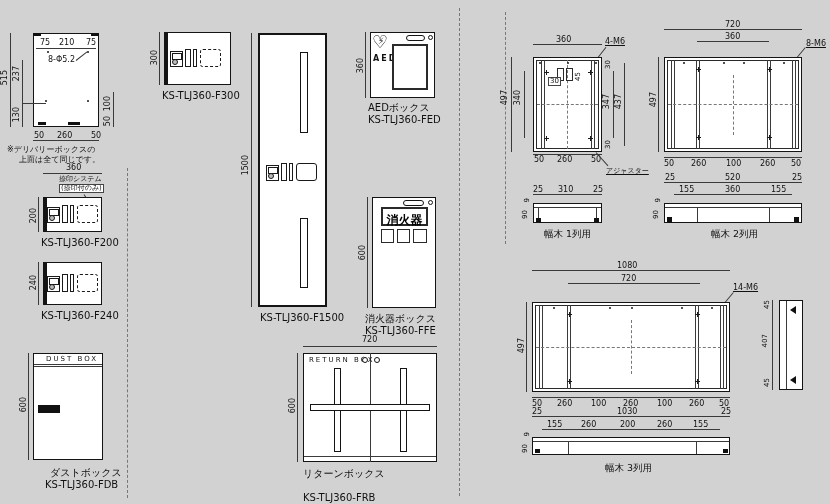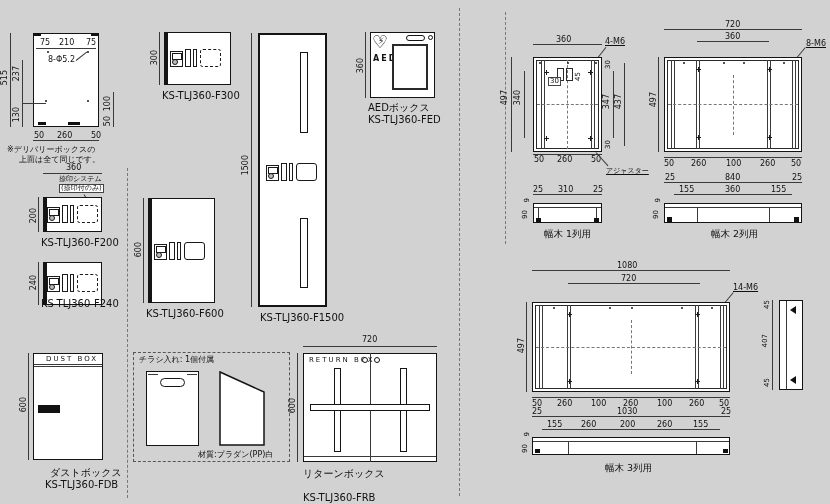--- a/index.html
+++ b/index.html
@@ -103,49 +103,37 @@
   <div class="g" style="left:28px;top:255px;width:100px;height:70px">
     <div class="bx thickL" style="left:15px;top:7px;width:59px;height:43px"></div>
     <div class="lock" style="left:19px;top:18px">
         <i class="a"></i>
         <i class="b"></i>
         <i class="c"></i>
         <i class="stamp"></i>
       </div>
     <span class="t v" style="left:2px;top:20px">240</span>
     <div class="vl" style="left:10px;top:7px;height:43px"></div>
-    <span class="mdl" style="left:13px;top:44px">KS-TLJ360-F240</span>
+    <span class="mdl" style="left:13px;top:56px">KS-TLJ360-F240</span>
   </div>
 
   <div class="g" style="left:148px;top:22px;width:102px;height:80px">
     <div class="bx thickL" style="left:16px;top:10px;width:67px;height:53px"></div>
     <div class="lock" style="left:22px;top:26px">
         <i class="a"></i>
         <i class="b"></i>
         <i class="c"></i>
         <i class="stamp"></i>
       </div>
     <span class="t v" style="left:3px;top:28px">300</span>
     <div class="vl" style="left:11px;top:10px;height:53px"></div>
     <span class="mdl" style="left:14px;top:69px">KS-TLJ360-F300</span>
   </div>
 
 
-  <div class="g" style="left:132px;top:188px;width:102px;height:132px">
-    <div class="bx thickL" style="left:16px;top:10px;width:67px;height:105px"></div>
-    <div class="lock solid" style="left:22px;top:53px">
-        <i class="a"></i>
-        <i class="b"></i>
-        <i class="c"></i>
-        <i class="stamp"></i>
-      </div>
-    <span class="t v" style="left:3px;top:54px">600</span>
-    <div class="vl" style="left:11px;top:10px;height:105px"></div>
-    <span class="mdl" style="left:14px;top:121px">KS-TLJ360-F600</span>
-  </div>
 
   <div class="g" style="left:240px;top:22px;width:102px;height:302px">
     <div class="bx" style="left:18px;top:11px;width:69px;height:274px;border-width:2px"></div>
     <div class="slot" style="left:60px;top:30px;width:8px;height:81px"></div>
     <div class="slot" style="left:60px;top:196px;width:8px;height:70px"></div>
     <div class="lock solid" style="left:26px;top:140px">
         <i class="a"></i>
         <i class="b"></i>
         <i class="c"></i>
         <i class="stamp"></i>
@@ -162,44 +150,48 @@
     <span class="t" style="left:21px;top:33px;font-weight:bold;letter-spacing:2px">AED</span>
     <div class="slot" style="left:54px;top:13px;width:19px;height:6px;border-radius:3px"></div>
     <div class="circ" style="left:76px;top:13px;width:5px;height:5px"></div>
     <div class="ibx" style="left:40px;top:22px;width:36px;height:46px;border-width:2px;background:#fff"></div>
     <span class="t v" style="left:5px;top:36px">360</span>
     <div class="vl" style="left:13px;top:10px;height:66px"></div>
     <span class="mdl" style="left:16px;top:81px">AEDボックス</span>
     <span class="mdl" style="left:16px;top:93px">KS-TLJ360-FED</span>
   </div>
 
+  <div class="g" style="left:352px;top:188px;width:110px;height:146px">
+    <div class="bx" style="left:20px;top:9px;width:64px;height:111px"></div>
+    <div class="slot" style="left:51px;top:12px;width:21px;height:6px;border-radius:3px"></div>
+    <div class="circ" style="left:76px;top:12px;width:5px;height:5px"></div>
+    <div class="ibx" style="left:29px;top:19px;width:47px;height:19px;border-width:2px;background:#fff;text-align:center">
+      <span style="font-size:12px;font-weight:bold;line-height:15px">消火器</span>
+    </div>
+    <div class="ibx" style="left:29px;top:41px;width:13px;height:14px;background:#fff"></div>
+    <div class="ibx" style="left:45px;top:41px;width:13px;height:14px;background:#fff"></div>
+    <div class="ibx" style="left:61px;top:41px;width:14px;height:14px;background:#fff"></div>
+    <span class="t v" style="left:7px;top:57px">600</span>
+    <div class="vl" style="left:15px;top:9px;height:111px"></div>
+    <span class="mdl" style="left:13px;top:126px">消火器ボックス</span>
+    <span class="mdl" style="left:13px;top:138px">KS-TLJ360-FFE</span>
+  </div>
 
   <div class="g" style="left:18px;top:345px;width:110px;height:150px">
     <div class="bx" style="left:15px;top:8px;width:70px;height:107px"></div>
     <div class="hl" style="left:16px;top:19px;width:68px"></div>
     <div class="hl" style="left:16px;top:21px;width:68px"></div>
     <span class="t hdrtxt" style="left:28px;top:11px">DUST BOX</span>
     <div class="ft" style="left:20px;top:60px;width:22px;height:8px"></div>
     <span class="t v" style="left:2px;top:52px">600</span>
     <div class="vl" style="left:10px;top:8px;height:107px"></div>
     <span class="mdl" style="left:32px;top:123px">ダストボックス</span>
     <span class="mdl" style="left:27px;top:135px">KS-TLJ360-FDB</span>
   </div>
 
-  <div class="g" style="left:133px;top:352px;width:157px;height:110px;border:1px dashed #555;box-sizing:border-box">
-    <span class="t" style="left:5px;top:3px">チラシ入れ: 1個付属</span>
-    <div class="bx" style="left:12px;top:18px;width:53px;height:75px;border-width:1.5px"></div>
-    <div class="slot" style="left:26px;top:25px;width:25px;height:9px;border-radius:5px;border-width:1.5px"></div>
-    <div class="hl" style="left:14px;top:21px;width:10px"></div>
-    <div class="hl" style="left:53px;top:21px;width:10px"></div>
-    <svg style="position:absolute;left:85px;top:18px" width="46" height="75">
-      <polygon points="1,1 45,21 45,74 1,74" fill="#ffffff" stroke="#141414" stroke-width="1.5"></polygon>
-    </svg>
-    <span class="t" style="left:64px;top:98px">材質:プラダン(PP)白</span>
-  </div>
 
   <div class="g" style="left:288px;top:332px;width:168px;height:166px">
     <span class="t" style="left:74px;top:4px">720</span>
     <div class="hl" style="left:15px;top:14px;width:134px"></div>
     <div class="bx" style="left:15px;top:21px;width:134px;height:109px"></div>
     <div class="vl" style="left:82px;top:21px;height:109px"></div>
     <span class="t hdrtxt" style="left:21px;top:25px">RETURN BOX</span>
     <div class="circ" style="left:74px;top:25px;width:6px;height:6px"></div>
     <div class="circ" style="left:86px;top:25px;width:6px;height:6px"></div>
     <div class="slot" style="left:46px;top:36px;width:7px;height:84px"></div>
@@ -298,21 +290,21 @@
     <span class="t v" style="left:5px;top:72px">497</span>
     <div class="vl" style="left:13px;top:37px;height:95px"></div>
     <div class="hl" style="left:19px;top:137px;width:138px"></div>
     <span class="t" style="left:19px;top:140px">50</span>
     <span class="t" style="left:46px;top:140px">260</span>
     <span class="t" style="left:81px;top:140px">100</span>
     <span class="t" style="left:115px;top:140px">260</span>
     <span class="t" style="left:146px;top:140px">50</span>
 
     <span class="t" style="left:20px;top:154px">25</span>
-    <span class="t" style="left:80px;top:154px">840</span>
+    <span class="t" style="left:80px;top:154px">520</span>
     <span class="t" style="left:147px;top:154px">25</span>
     <div class="hl" style="left:19px;top:162px;width:138px"></div>
     <span class="t" style="left:34px;top:166px">155</span>
     <span class="t" style="left:80px;top:166px">360</span>
     <span class="t" style="left:126px;top:166px">155</span>
     <div class="hl" style="left:29px;top:174px;width:118px"></div>
     <div class="bx" style="left:19px;top:183px;width:138px;height:20px"></div>
     <div class="hl" style="left:20px;top:187px;width:136px"></div>
     <div class="vl" style="left:52px;top:187px;height:15px"></div>
     <div class="vl" style="left:124px;top:187px;height:15px"></div>

